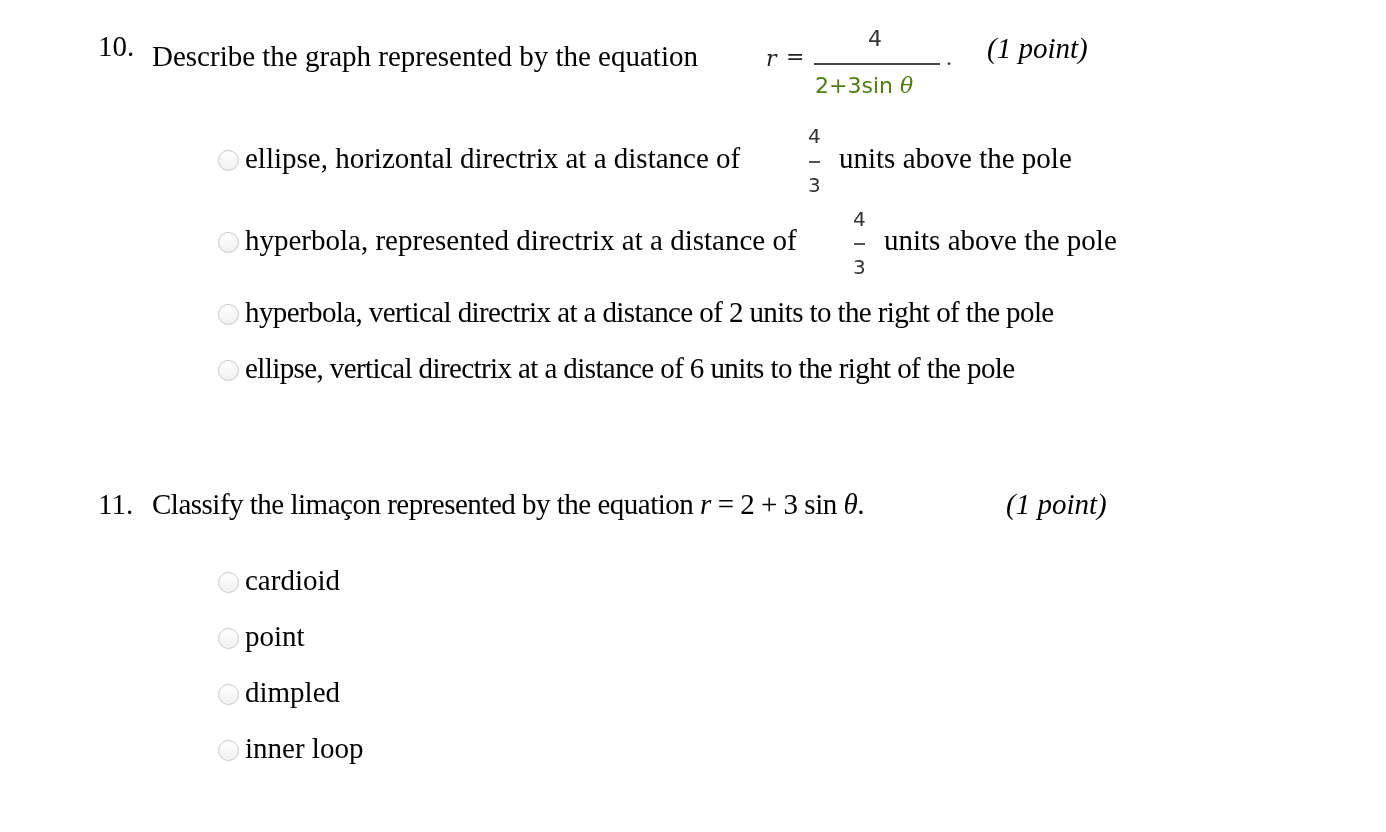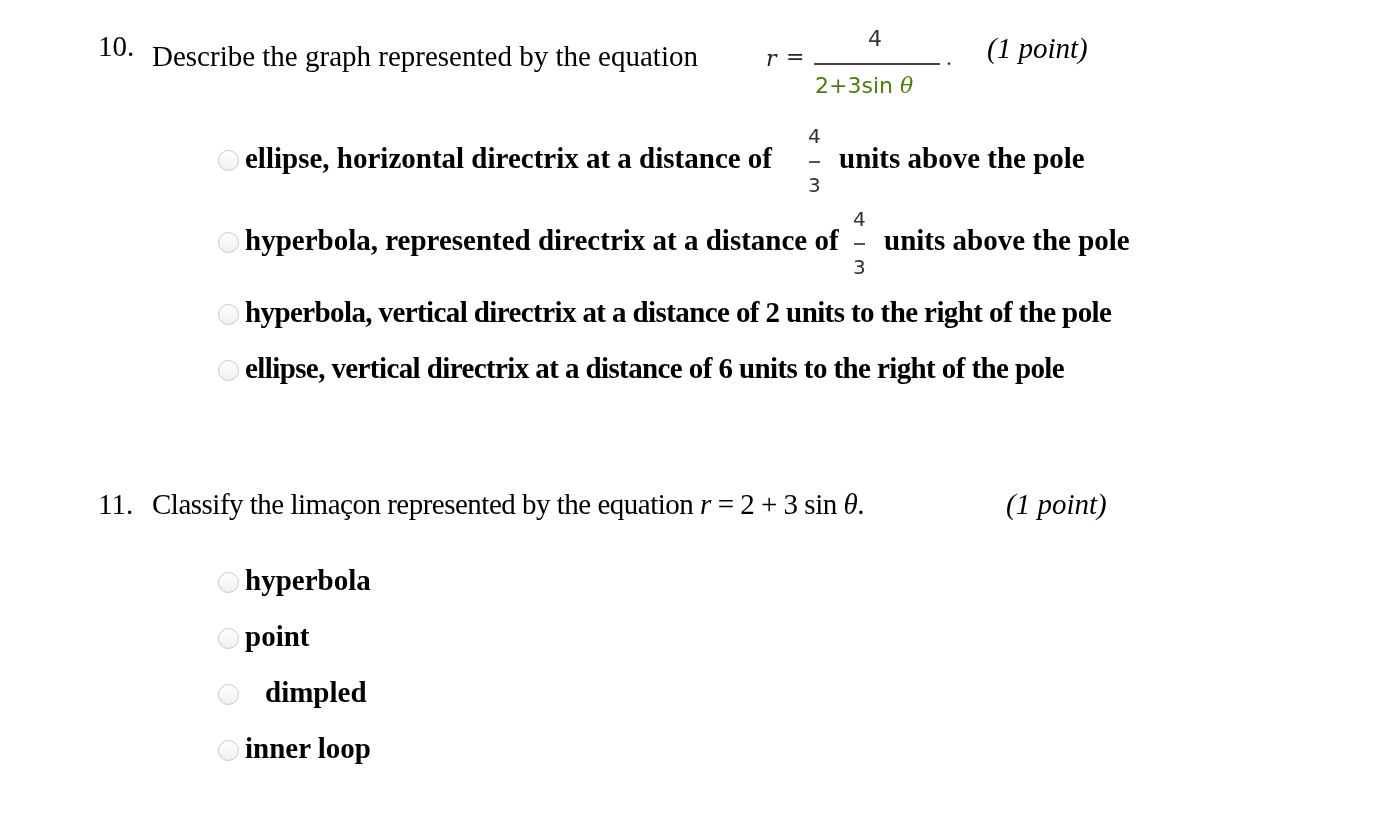--- a/index.html
+++ b/index.html
@@ -17,21 +17,21 @@
   .frac-den { left: 815px; top: 73px; font-family: "DejaVu Sans", sans-serif; font-size: 22px; color: #4d7c0f; }
   .frac-den .th { font-family: "DejaVu Serif", serif; font-style: italic; }
   .eq-dot { left: 946px; top: 44px; font-size: 24px; color: #333; }
   .pts { font-style: italic; font-size: 29px; }
   .pts10 { left: 987px; top: 32px; }
   .radio {
     position: absolute; width: 21px; height: 21px; border-radius: 50%;
     border: 1px solid #c8c8c8; background: linear-gradient(#ffffff, #f0f0f0);
     box-sizing: border-box; cursor: pointer;
   }
-  .opt { position: absolute; left: 245px; font-size: 29px; white-space: nowrap; font-weight: bold; }
+  .opt { position: absolute; left: 245px; font-size: 29px; white-space: nowrap; }
   .sfrac { position: absolute; font-family: "DejaVu Sans", sans-serif; font-size: 20px; color: #333; }
   .sbar { position: absolute; width: 11px; height: 2px; background: #555; }
   .qnum11 { left: 98px; top: 488px; font-size: 29px; }
   .qtext11 { left: 152px; top: 488px; font-size: 29px; }
   .pts11 { left: 1006px; top: 488px; }
   .it { font-style: italic; }
 </style>
 </head>
 <body>
 
@@ -77,27 +77,27 @@
   </div>
 </div>
 
 <div>
   <span class="abs qnum11">11.</span>
   <span class="abs qtext11" style="letter-spacing:-0.5px;"><span>Classify the limaçon represented by the equation </span><span class="it">r</span><span> = 2 + 3 sin </span><span class="it">θ</span><span>.</span></span>
   <span class="abs pts pts11">(1 point)</span>
 
   <div>
     <div class="radio" style="left:218px; top:572px;"></div>
-    <span class="opt" style="top:564px;">hyperbola</span>
+    <span class="opt" style="top:564px;">cardioid</span>
   </div>
   <div>
     <div class="radio" style="left:218px; top:628px;"></div>
     <span class="opt" style="top:620px;">point</span>
   </div>
   <div>
     <div class="radio" style="left:218px; top:684px;"></div>
-    <span class="opt" style="top:676px;margin-left:20px;">dimpled</span>
+    <span class="opt" style="top:676px;">dimpled</span>
   </div>
   <div>
     <div class="radio" style="left:218px; top:740px;"></div>
     <span class="opt" style="top:732px;">inner loop</span>
   </div>
 </div>
 
 </body></html>

